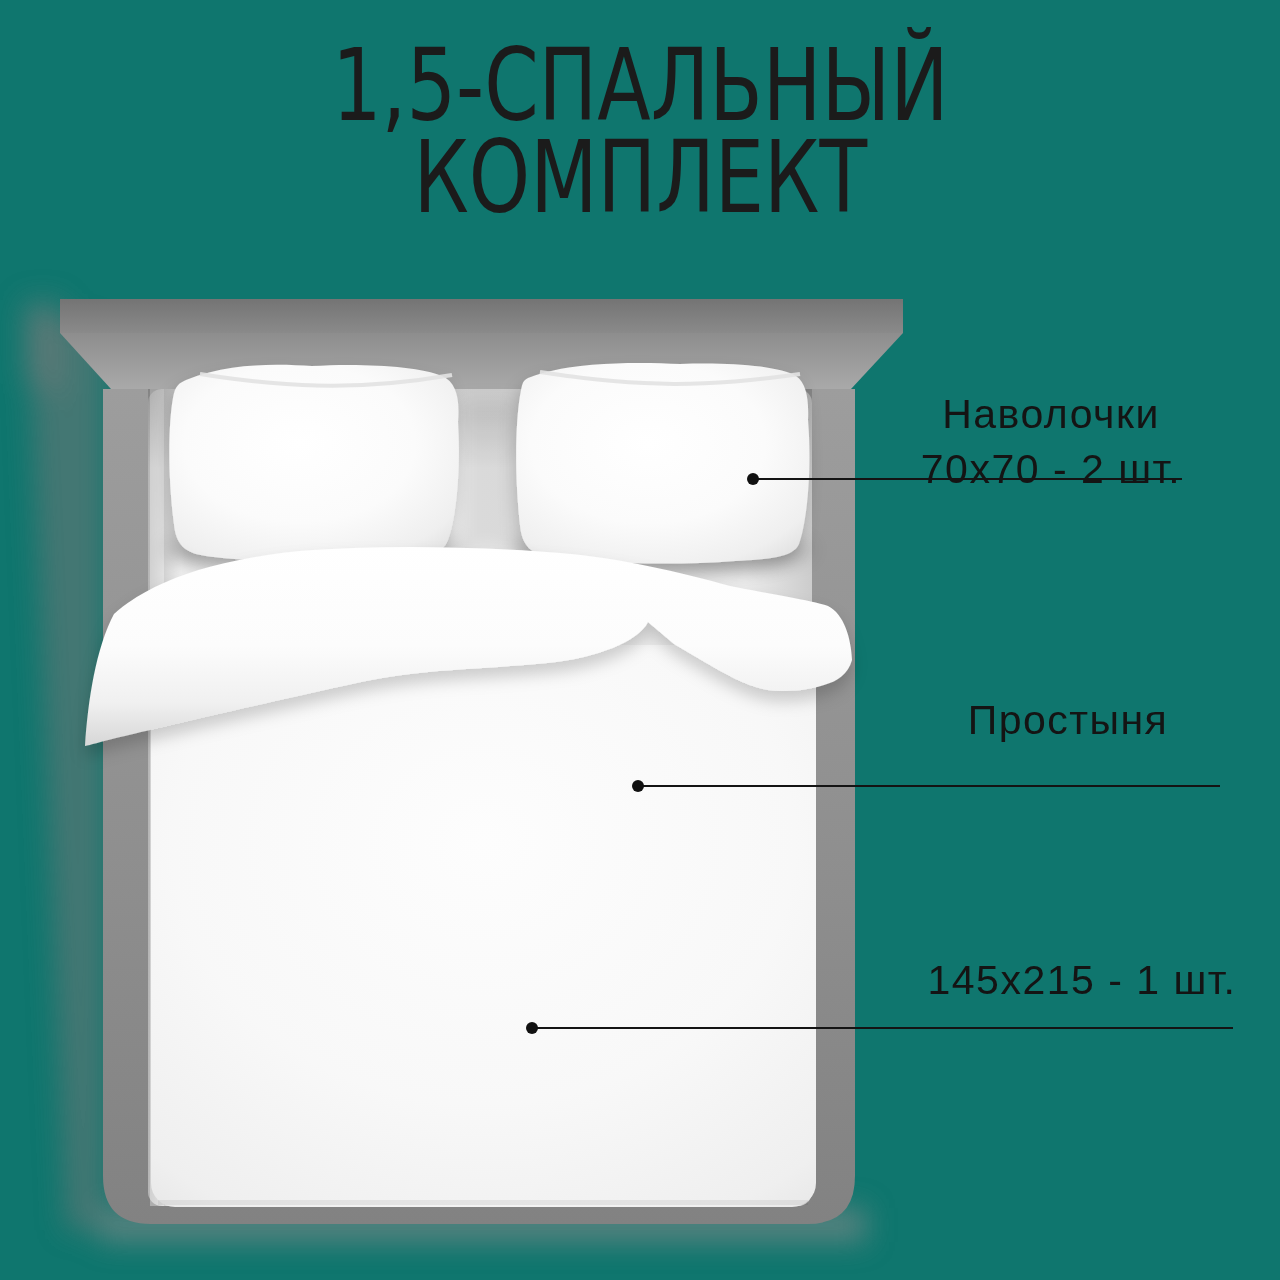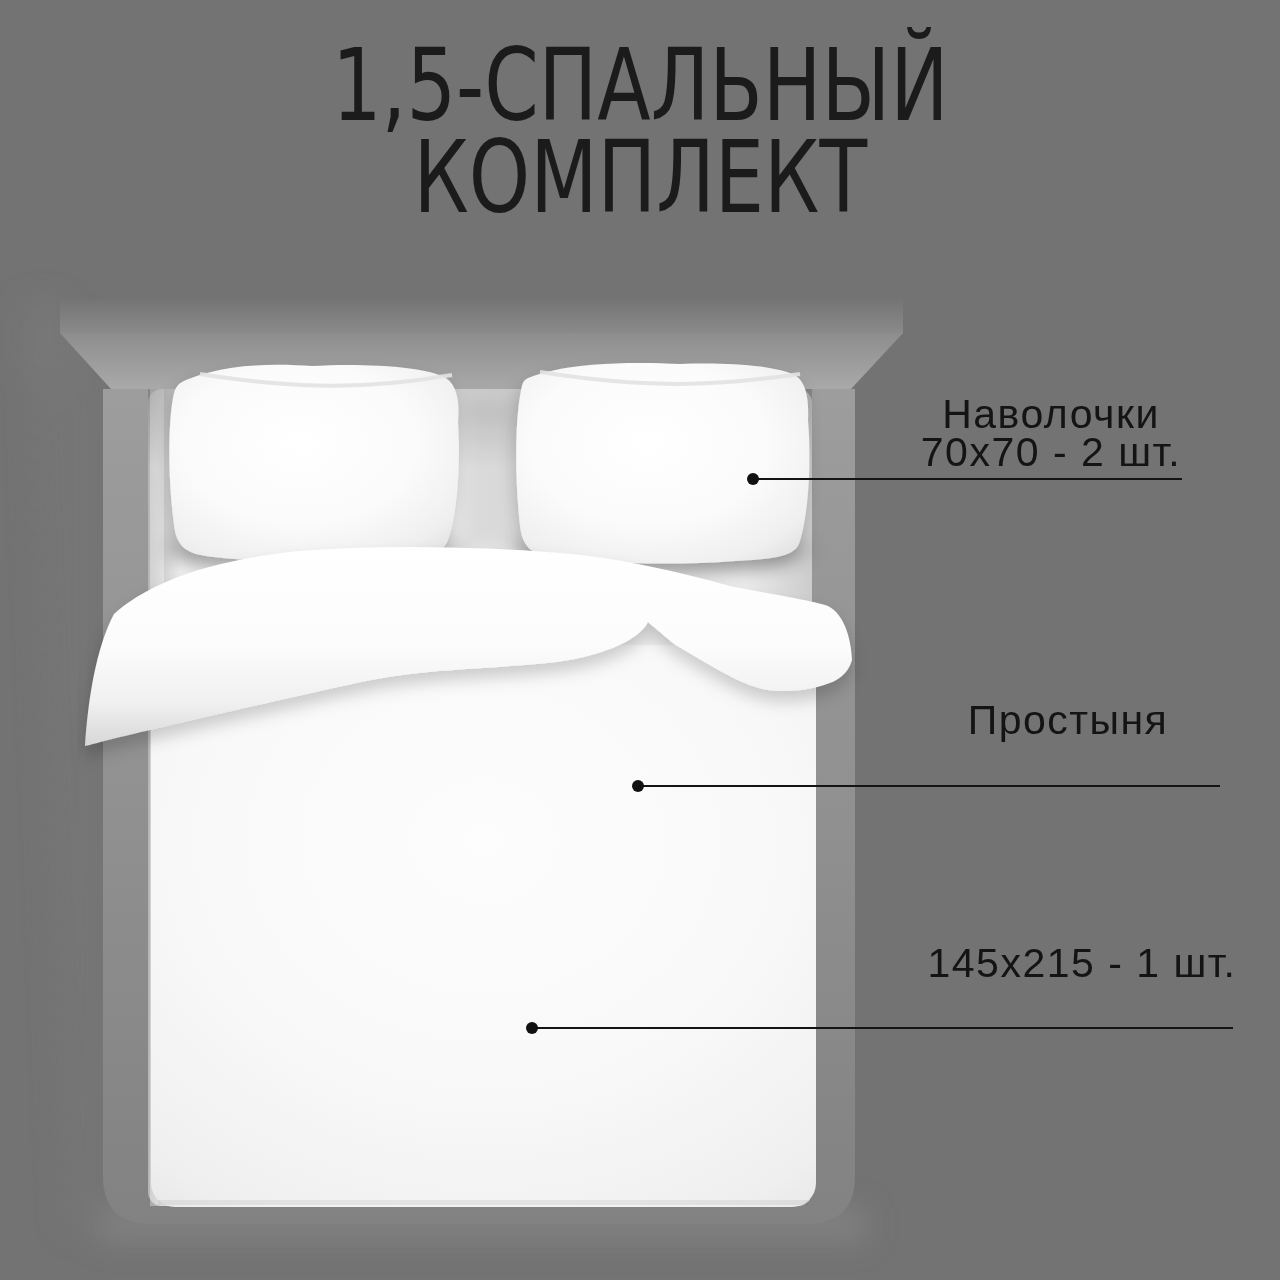--- a/index.html
+++ b/index.html
@@ -1,31 +1,31 @@
 <!DOCTYPE html>
 <html><head>
 <meta charset="utf-8">
 <style>
   html,body{margin:0;padding:0;background:#ffffff;}
   .page{
-    position:relative;width:1280px;height:1280px;background:#737373;
+    position:relative;width:1280px;height:1280px;background:#0f766e;
     overflow:hidden;font-family:"Liberation Sans",sans-serif;
   }
   .bed-svg{position:absolute;left:0;top:0;width:1280px;height:1280px;}
   .title{
     position:absolute;top:40px;left:0;width:1280px;text-align:center;
     color:#1b1b1b;font-size:100px;line-height:92px;font-weight:400;
     font-family:"DejaVu Sans","Liberation Sans",sans-serif;
   }
   .title-inner{display:inline-block;transform:scaleX(0.78);transform-origin:50% 0;white-space:nowrap;}
   .callout-text{
     position:absolute;text-align:center;color:#141414;
     font-size:41px;line-height:37px;letter-spacing:1.5px;
   }
-  .callout-text .size-line{margin-top:1px;}
+  .callout-text .size-line{margin-top:18px;}
   .leader-line{position:absolute;height:2px;background:#141414;}
   .leader-dot{position:absolute;width:12px;height:12px;border-radius:50%;background:#111111;}
   
   .c1-text{left:916px;top:396px;width:270px;}
   .c1-line{left:753px;top:478px;width:429px;}
   .c1-dot{left:747px;top:473px;}
   
   .c2-text{left:928px;top:702px;width:280px;}
   .c2-line{left:638px;top:785px;width:582px;}
   .c2-dot{left:632px;top:780px;}

